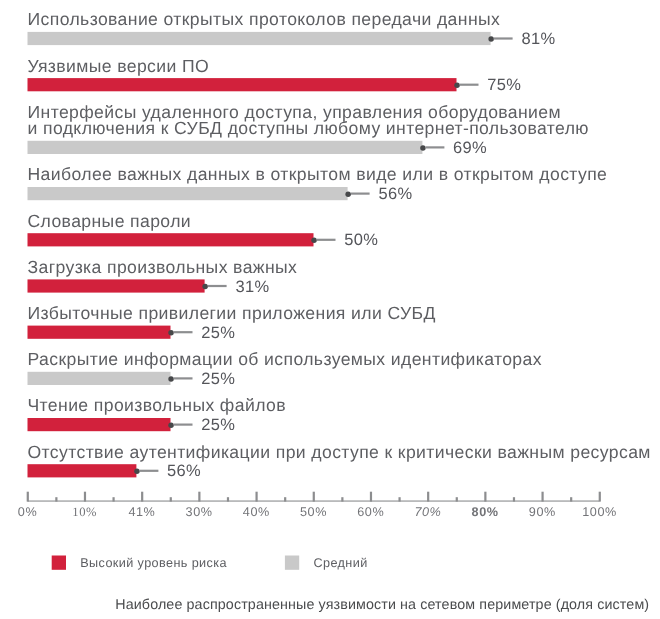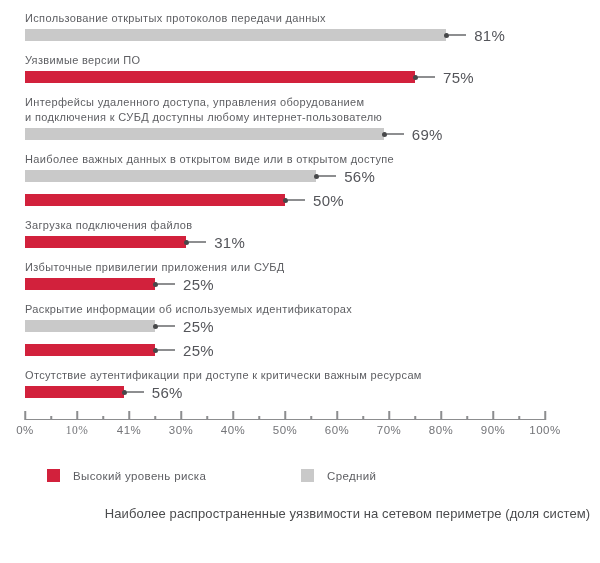--- a/index.html
+++ b/index.html
@@ -5,21 +5,21 @@
   html,body { margin:0; padding:0; background:#ffffff; }
   body {
     width:600px; height:563px; overflow:hidden;
     font-family:"Liberation Sans", sans-serif;
     -webkit-font-smoothing:antialiased;
   }
   .chart { padding:11px 0 0 25px; }
 
   .row { margin-bottom:12px; }
   .row-label {
-    font-size:11px; line-height:15px; color:#5d5e62;
+    font-size:16px; line-height:15px; color:#5d5e62;
     letter-spacing:.35px; margin-bottom:3px; white-space:pre-line;
   }
   .bar-line { display:flex; align-items:center; height:12px; }
   .bar-track { display:flex; align-items:center; width:520px; flex:none; position:relative; }
   .bar { height:12px; flex:none; }
   .connector { display:flex; align-items:center; flex:none; }
   .dot { width:5px; height:5px; border-radius:50%; background:#47484a; margin-left:-2px; flex:none; }
   .vline { width:17px; height:2px; background:#8d8e90; flex:none; }
   .value {
     font-size:15px; color:#54555a; margin-left:8px; letter-spacing:.3px; white-space:nowrap;
@@ -31,21 +31,21 @@
   .tick { position:absolute; bottom:0; width:1.5px; background:#8c8d8f; transform:translateX(-50%); }
   .tick.minor { height:4px; }
   .tick.major { height:9px; }
   .tick-label {
     position:absolute; top:14px; transform:translateX(-50%);
     font-size:11.5px; color:#737478; letter-spacing:.5px; white-space:nowrap;
   }
 
   .legend { display:flex; align-items:center; padding-left:22px; margin-top:27px; }
   .legend-item { display:flex; align-items:center; }
-  .legend-item.first { width:254px; }
+  .legend-item.first { width:212px; }
   .swatch { width:13px; height:13px; flex:none; margin-right:13px; }
   .legend-label { font-size:11.5px; color:#5d5e62; letter-spacing:.35px; }
 
   .caption {
     margin-top:24px; padding-left:70px; text-align:center;
     font-size:13px; color:#4b4c4e; letter-spacing:.1px;
   }
 </style>
 </head>
 <body>
@@ -103,34 +103,35 @@
         <div class="connector">
           <span class="dot"></span>
           <span class="vline"></span>
         </div>
         <span class="value">56%</span>
       </div>
     </div>
   </div>
 
   <div class="row">
+    <div class="row-label">Словарные пароли</div>
     <div class="bar-line">
       <div class="bar-track">
         <div class="bar" style="width: 50%; background: rgb(210, 33, 60);"></div>
         <div class="connector">
           <span class="dot"></span>
           <span class="vline"></span>
         </div>
         <span class="value">50%</span>
       </div>
     </div>
   </div>
 
   <div class="row">
-    <div class="row-label">Загрузка подключения файлов</div>
+    <div class="row-label">Загрузка произвольных важных</div>
     <div class="bar-line">
       <div class="bar-track">
         <div class="bar" style="width: 31%; background: rgb(210, 33, 60);"></div>
         <div class="connector">
           <span class="dot"></span>
           <span class="vline"></span>
         </div>
         <span class="value">31%</span>
       </div>
     </div>
@@ -158,20 +159,21 @@
         <div class="connector">
           <span class="dot"></span>
           <span class="vline"></span>
         </div>
         <span class="value">25%</span>
       </div>
     </div>
   </div>
 
   <div class="row">
+    <div class="row-label">Чтение произвольных файлов</div>
     <div class="bar-line">
       <div class="bar-track">
         <div class="bar" style="width: 25%; background: rgb(210, 33, 60);"></div>
         <div class="connector">
           <span class="dot"></span>
           <span class="vline"></span>
         </div>
         <span class="value">25%</span>
       </div>
     </div>
@@ -217,22 +219,22 @@
         <div class="tick minor" style="left: 95%;"></div>
         <div class="tick major" style="left: 100%;"></div>
       </div>
   <div class="tick-label" style="left: 0%;">0%</div>
       <div class="tick-label" style="left: 10%; font-family: Liberation Serif, serif;">10%</div>
       <div class="tick-label" style="left: 20%;">41%</div>
       <div class="tick-label" style="left: 30%;">30%</div>
       <div class="tick-label" style="left: 40%;">40%</div>
       <div class="tick-label" style="left: 50%;">50%</div>
       <div class="tick-label" style="left: 60%;">60%</div>
-      <div class="tick-label" style="left: 70%;">70%</div>
-      <div class="tick-label" style="left: 80%;">80%</div>
+      <div class="tick-label" style="left: 70%; font-style: italic;">70%</div>
+      <div class="tick-label" style="left: 80%; font-weight: bold;">80%</div>
       <div class="tick-label" style="left: 90%;">90%</div>
       <div class="tick-label" style="left: 100%;">100%</div>
     </div>
 
   <div class="legend">
     <div class="legend-item first">
       <span class="swatch" style="background: rgb(210, 33, 60);"></span>
       <span class="legend-label">Высокий уровень риска</span>
     </div>
     <div class="legend-item">

